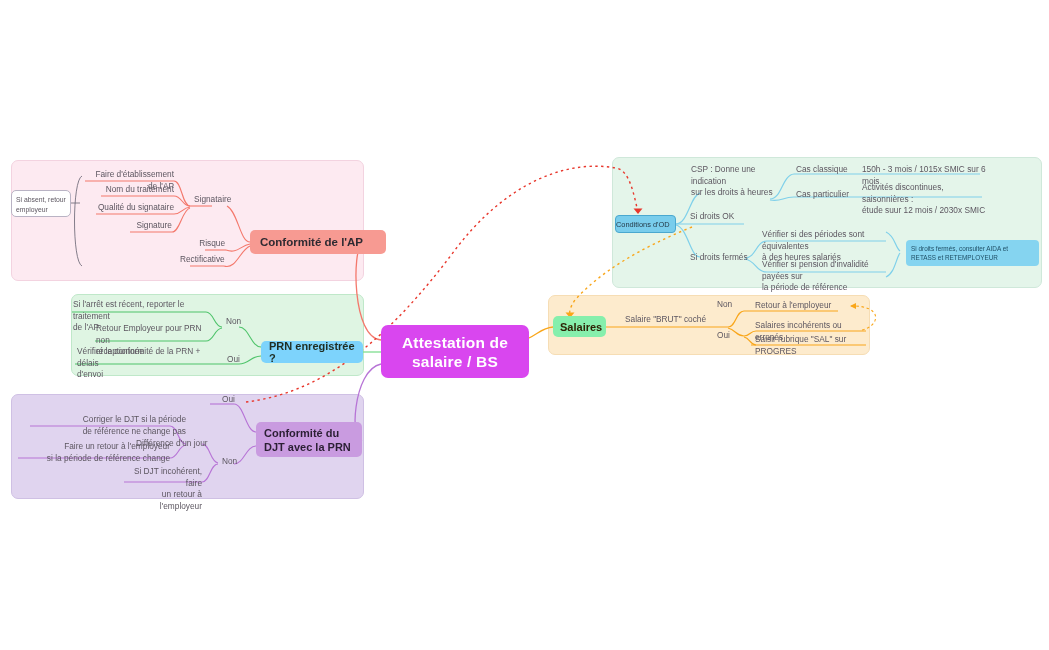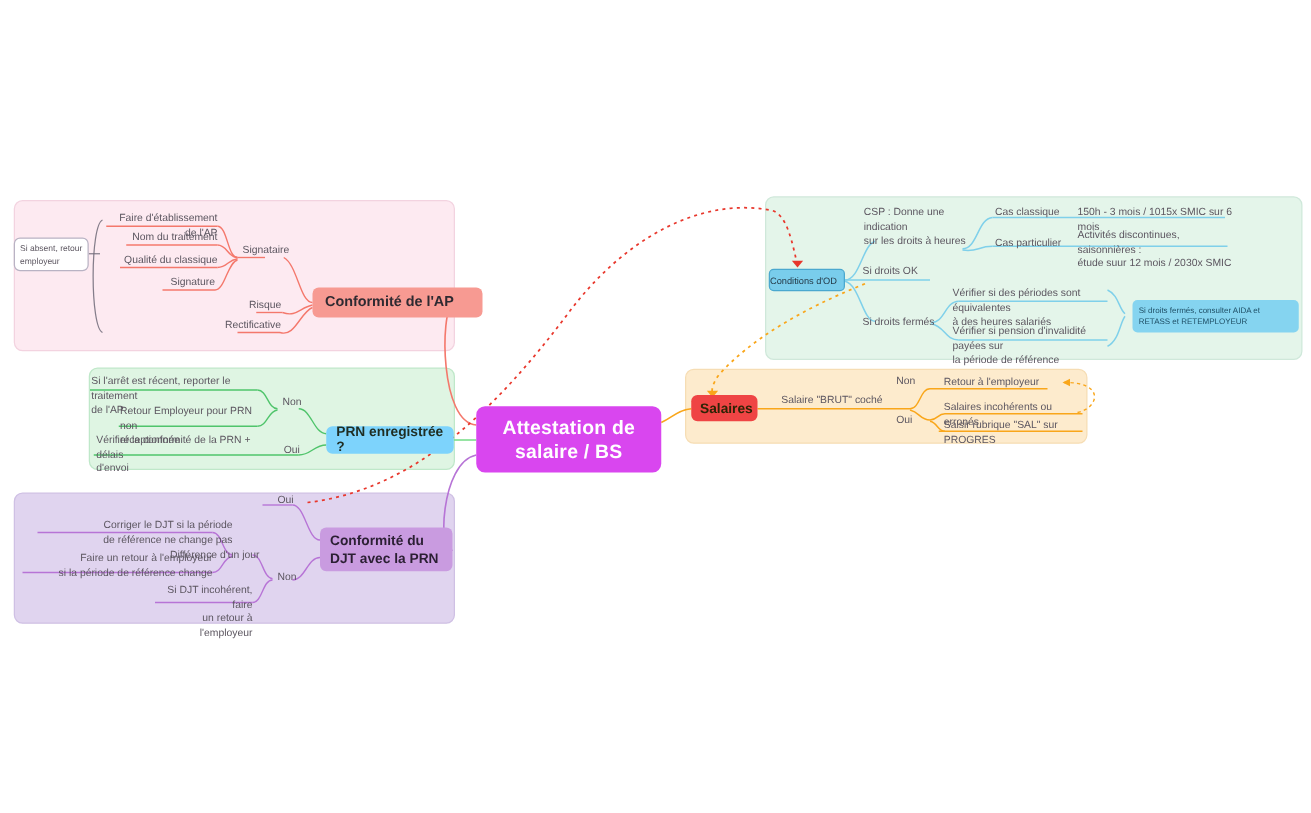--- a/index.html
+++ b/index.html
@@ -35,21 +35,21 @@
   .main-node{
     position:absolute;border-radius:5px;display:flex;align-items:center;
     font-weight:bold;box-sizing:border-box;
   }
   .n-ap{left:250px;top:230px;width:136px;height:24px;background:#f79a92;
         color:#2e2a31;font-size:11.5px;padding-left:10px;}
   .n-prn{left:261px;top:341px;width:102px;height:22px;background:#7dd3fc;
         color:#1f2d22;font-size:11px;padding-left:8px;}
   .n-djt{left:256px;top:422px;width:106px;height:35px;background:#c99be0;
         color:#2b1f33;font-size:11px;padding-left:8px;line-height:14px;}
-  .n-sal{left:553px;top:316px;width:53px;height:21px;background:#ef4444;
+  .n-sal{left:553px;top:316px;width:53px;height:21px;background:#86efac;
         color:#2e2405;font-size:11px;padding-left:7px;}
   .n-od{left:615px;top:215px;width:61px;height:18px;background:#79cdec;
         border:1px solid #4aa8cf;color:#243947;font-size:7.4px;font-weight:normal;
         padding-left:0;border-radius:4px;}
   .n-note{
     position:absolute;left:906px;top:240px;width:133px;height:26px;
     background:#85d4f0;border-radius:4px;color:#1f4f66;font-size:6.4px;
     line-height:9px;padding:4px 5px;box-sizing:border-box;
   }
   .callout{
@@ -152,21 +152,21 @@
     <path d="M570,318 l-4.5,-5.5 l9,0 z" fill="#f9a61a"></path>
   </svg>
 
   <div class="central">Attestation de salaire / BS</div>
 
   <div class="main-node n-ap">Conformité de l'AP</div>
   <div class="callout">Si absent,
 retour employeur</div>
   <div class="branch-lbl ta-r" style="left:84px;top:169px;width:90px;">Faire d'établissement de l'AP</div>
   <div class="branch-lbl ta-r" style="left:100px;top:184px;width:74px;">Nom du traitement</div>
-  <div class="branch-lbl ta-r" style="left:95px;top:202px;width:79px;">Qualité du classique</div>
+  <div class="branch-lbl ta-r" style="left:95px;top:202px;width:79px;">Qualité du signataire</div>
   <div class="branch-lbl ta-r" style="left:129px;top:220px;width:43px;">Signature</div>
   <div class="branch-lbl" style="left:194px;top:194px;width:50px;">Signataire</div>
   <div class="branch-lbl ta-r" style="left:186px;top:238px;width:39px;">Risque</div>
   <div class="branch-lbl ta-r" style="left:180px;top:254px;width:43px;">Rectificative</div>
 
   <div class="main-node n-prn">PRN enregistrée ?</div>
   <div class="branch-lbl" style="left:96px;top:323px;width:110px;">Retour Employeur pour PRN non
 réceptionnée</div>
   <div class="branch-lbl" style="left:73px;top:299px;width:132px;">Si l'arrêt est récent, reporter le traitement
 de l'AP</div>

